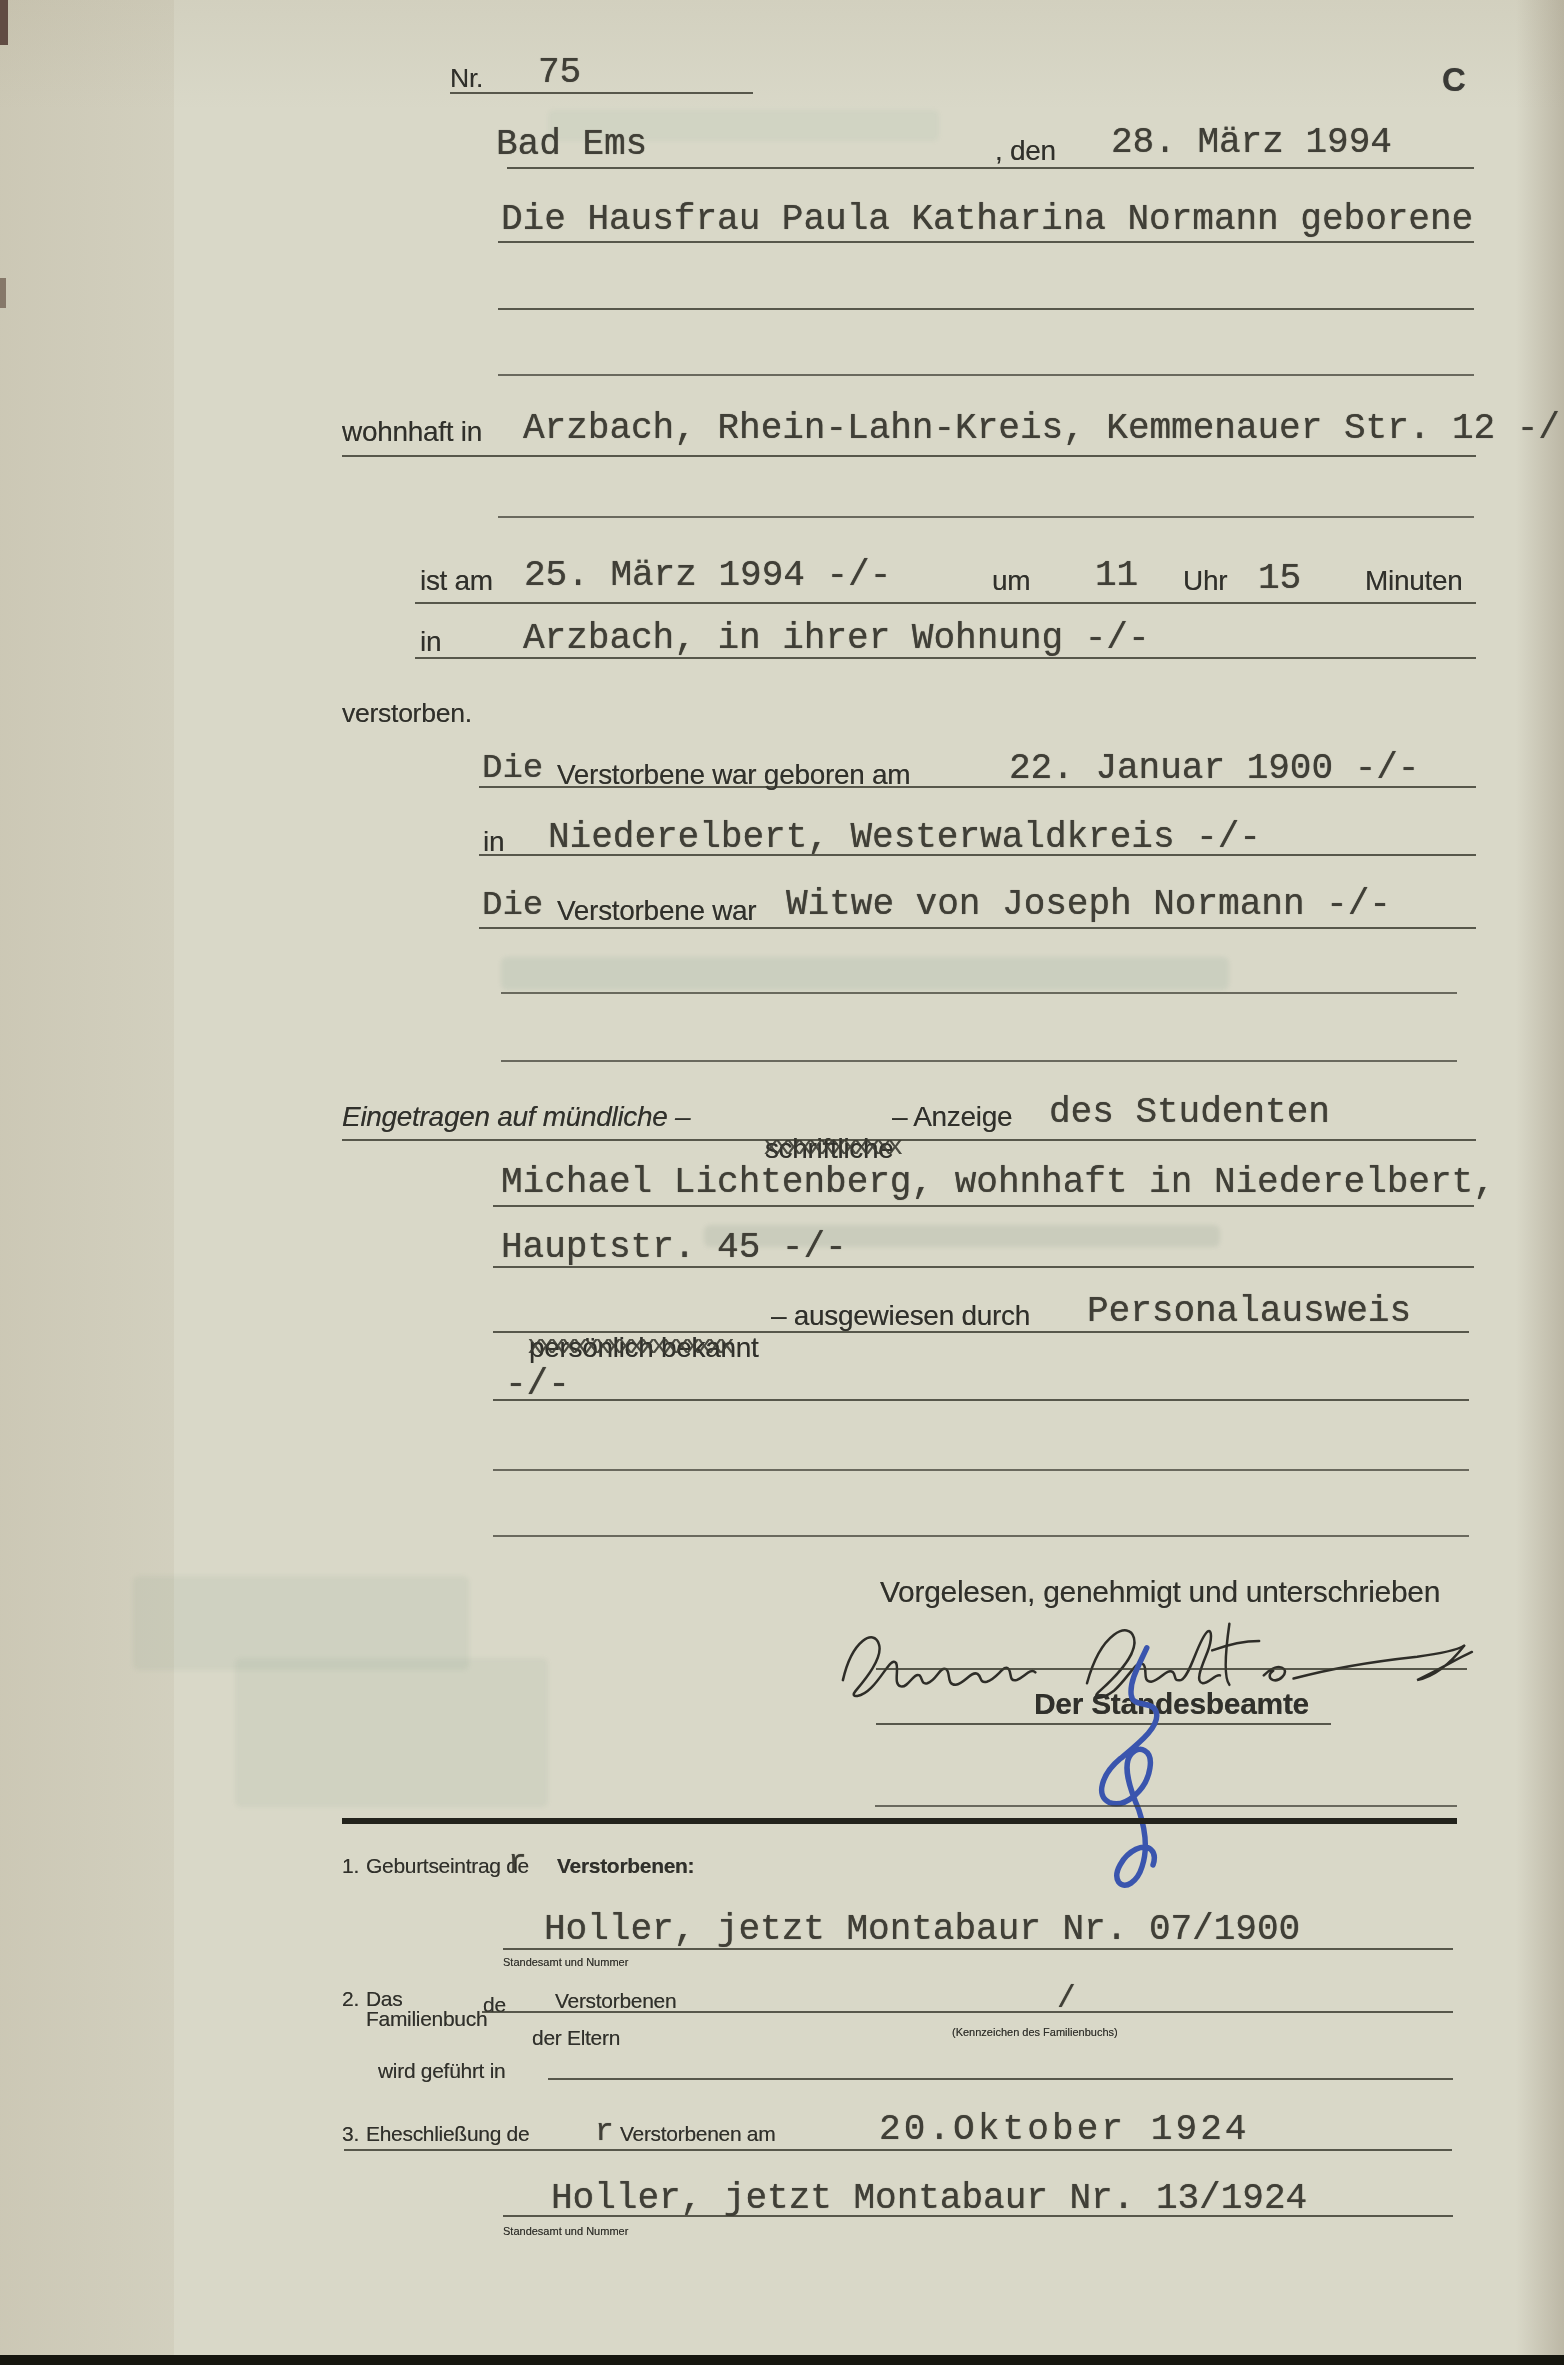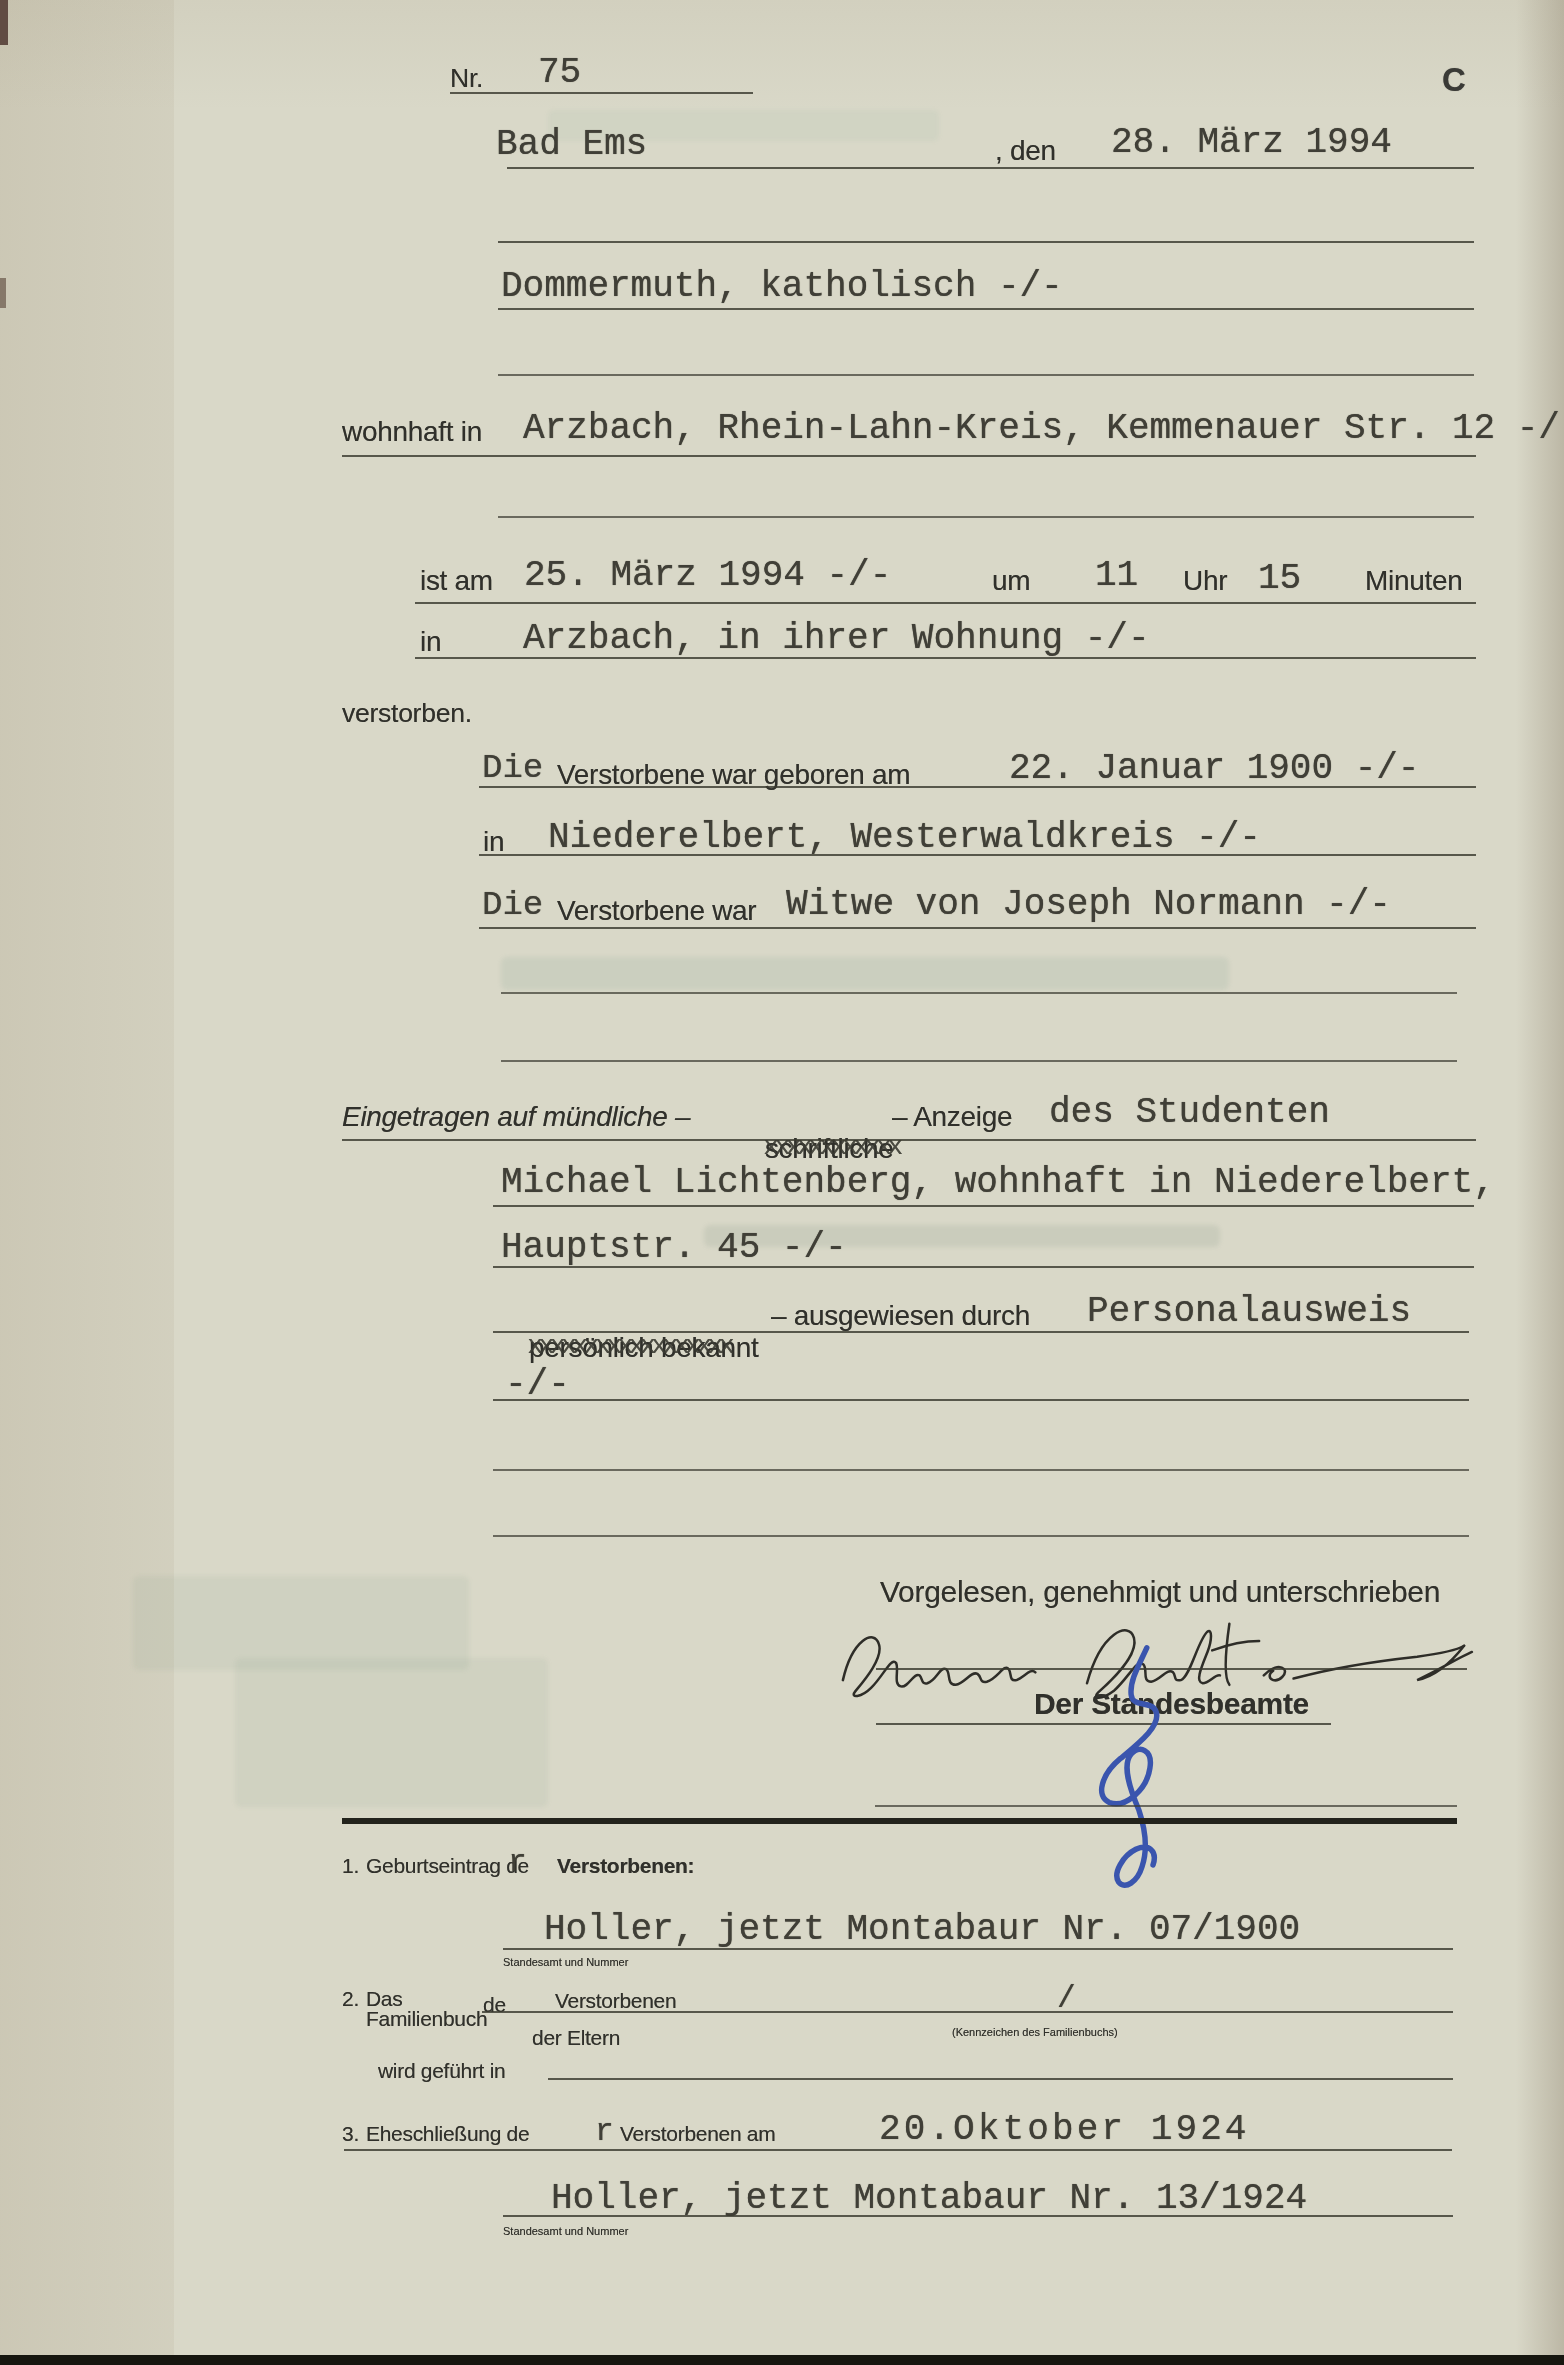--- a/index.html
+++ b/index.html
@@ -79,22 +79,22 @@
 
   <span class="lbl" style="left:450px;top:63px;font-size:26.6px;">Nr.</span>
   <span class="typed" style="left:538px;top:52px;">75</span>
   <div class="rule" style="left:450px;top:92px;width:303px;"></div>
 
   <span class="typed" style="left:496px;top:124px;text-align:right;">Bad Ems</span>
   <span class="lbl" style="left:995px;top:135px;">, den</span>
   <span class="typed" style="left:1111px;top:122px;">28. März 1994</span>
   <div class="rule" style="left:507px;top:167px;width:967px;"></div>
 
+  <span class="typed" style="left:501px;top:199px;">Die Hausfrau Paula Katharina Normann geborene</span>
   <div class="rule" style="left:498px;top:241px;width:976px;"></div>
-  <span class="typed" style="left:501px;top:266px;">Dommermuth, katholisch -/-</span>
   <div class="rule" style="left:498px;top:308px;width:976px;"></div>
   <div class="rule thin" style="left:498px;top:374px;width:976px;"></div>
 
   <span class="lbl" style="left:342px;top:416px;">wohnhaft in</span>
   <span class="typed" style="left:523px;top:408px;">Arzbach, Rhein-Lahn-Kreis, Kemmenauer Str. 12 -/-</span>
   <div class="rule" style="left:342px;top:455px;width:1134px;"></div>
   <div class="rule thin" style="left:498px;top:516px;width:976px;"></div>
 
   <span class="lbl" style="left:420px;top:565px;">ist am</span>
   <span class="typed" style="left:524px;top:555px;">25. März 1994 -/-</span>

